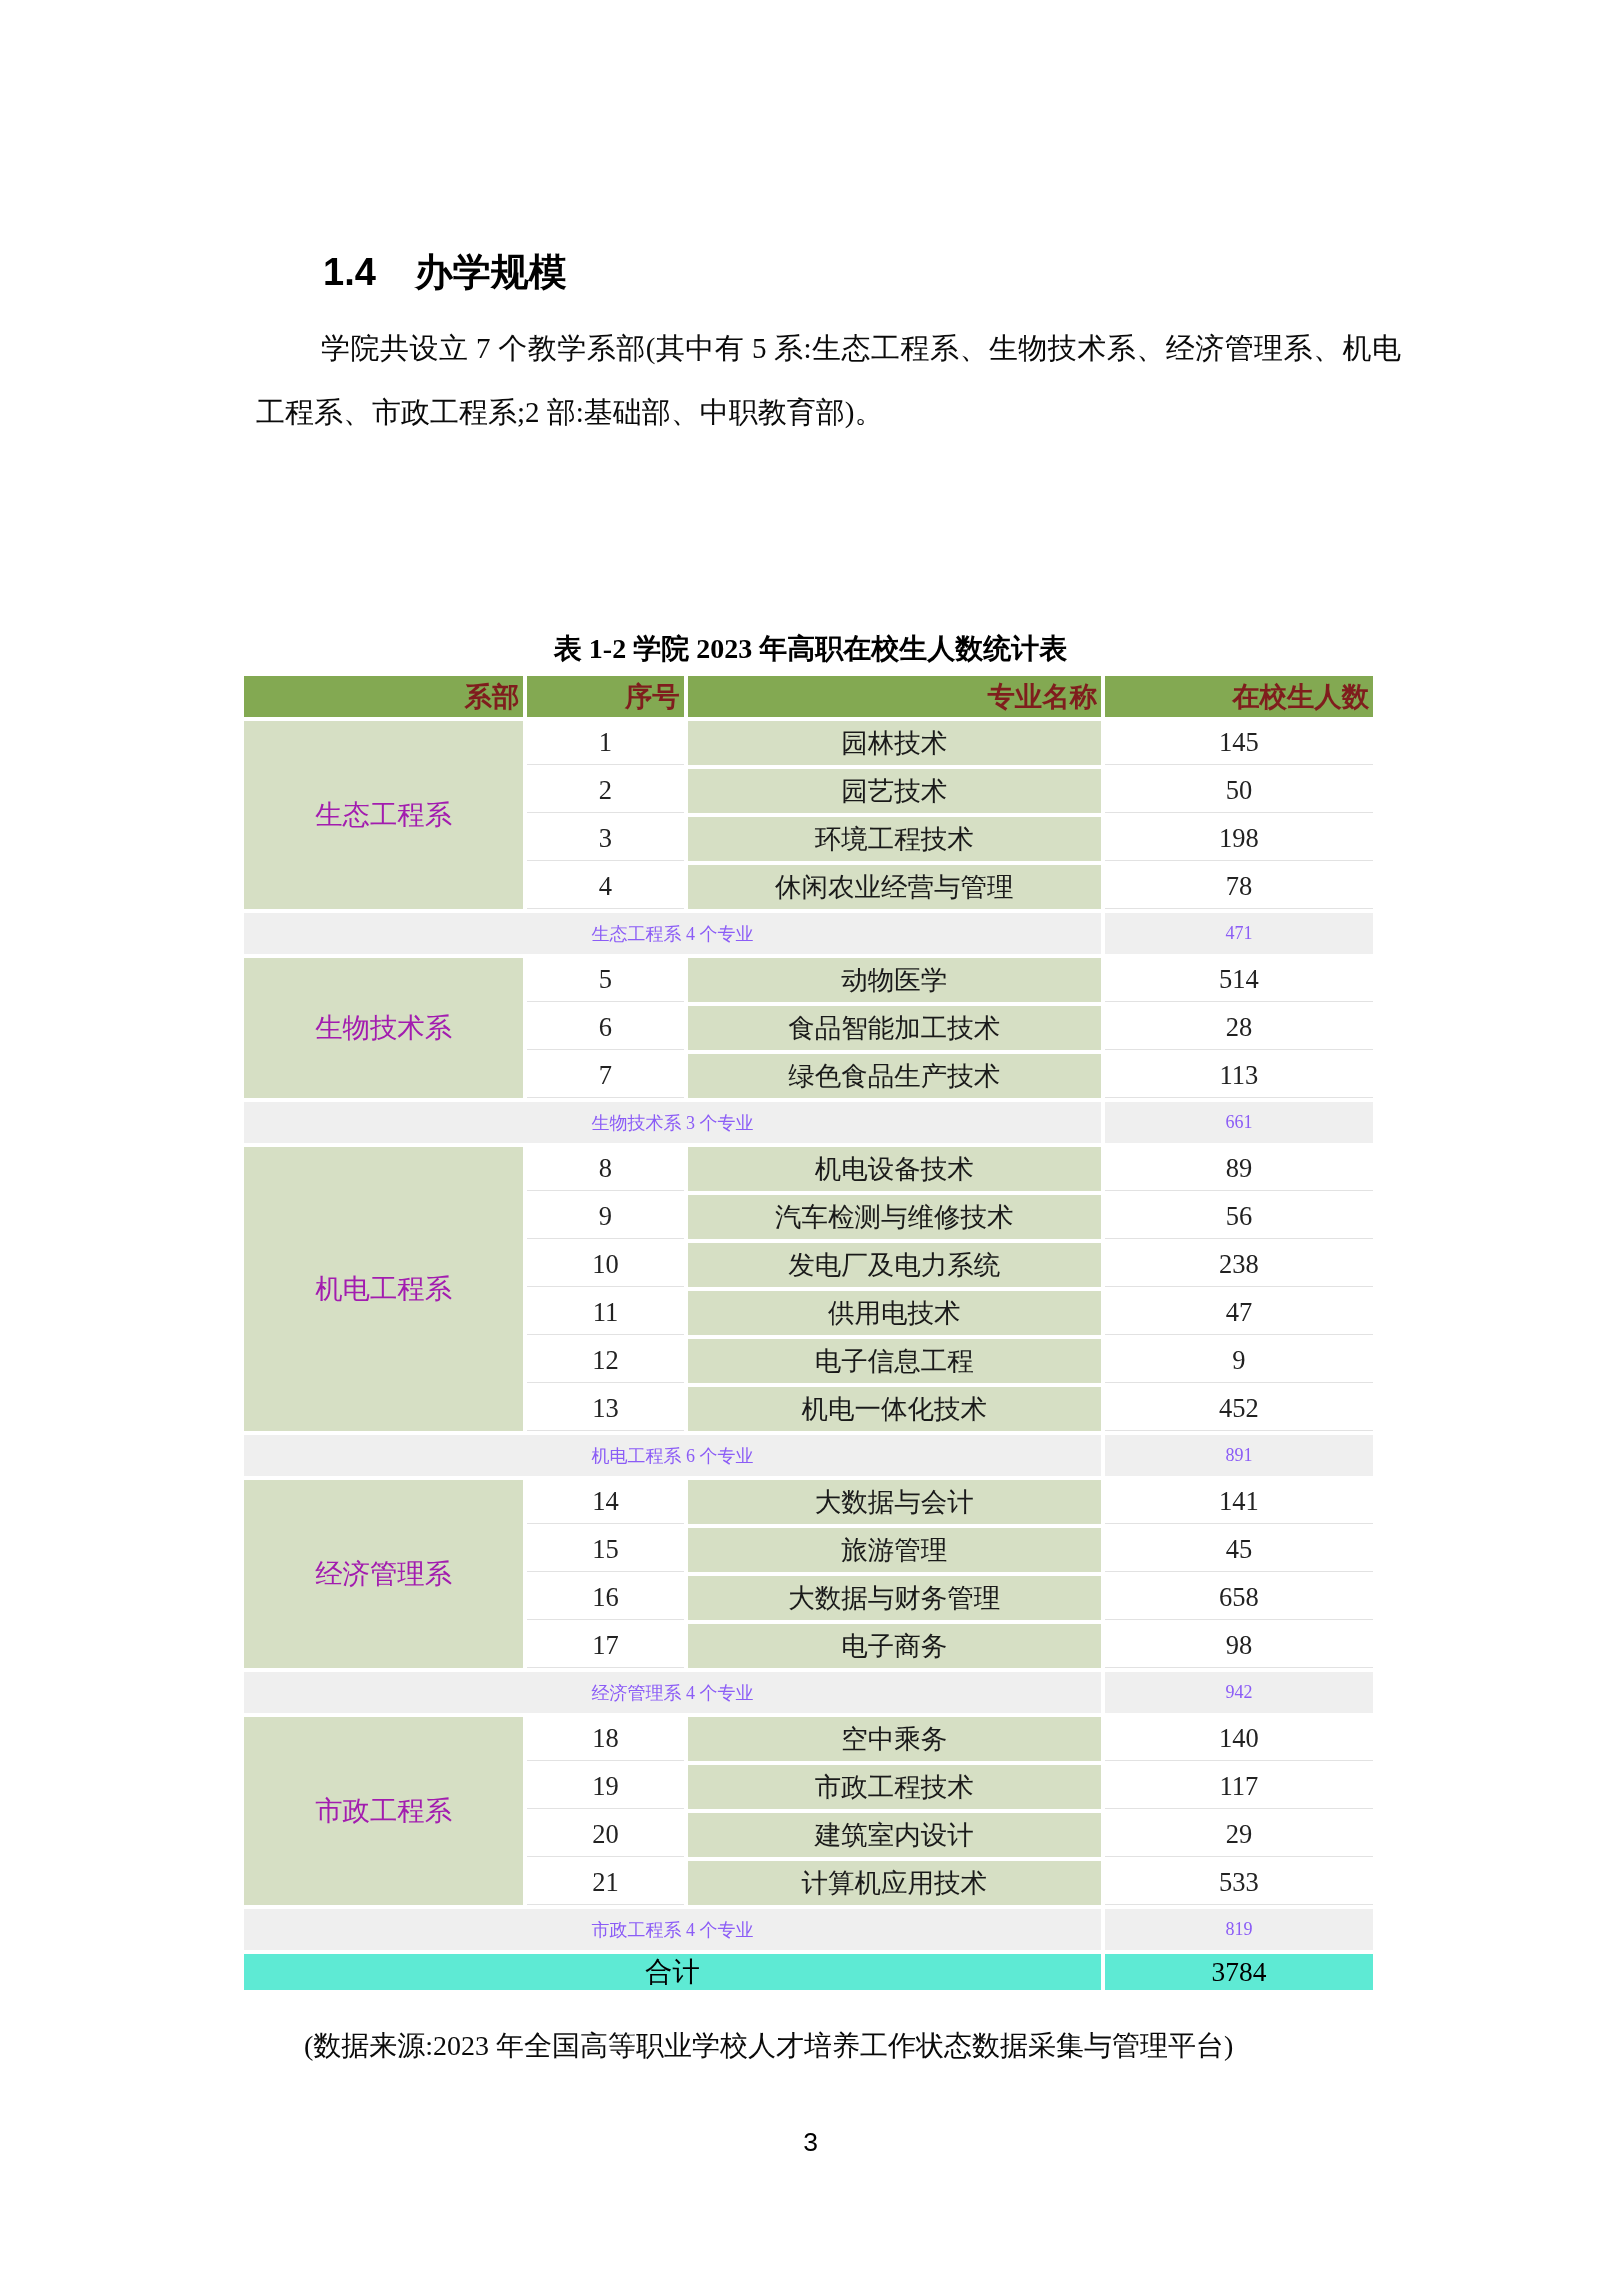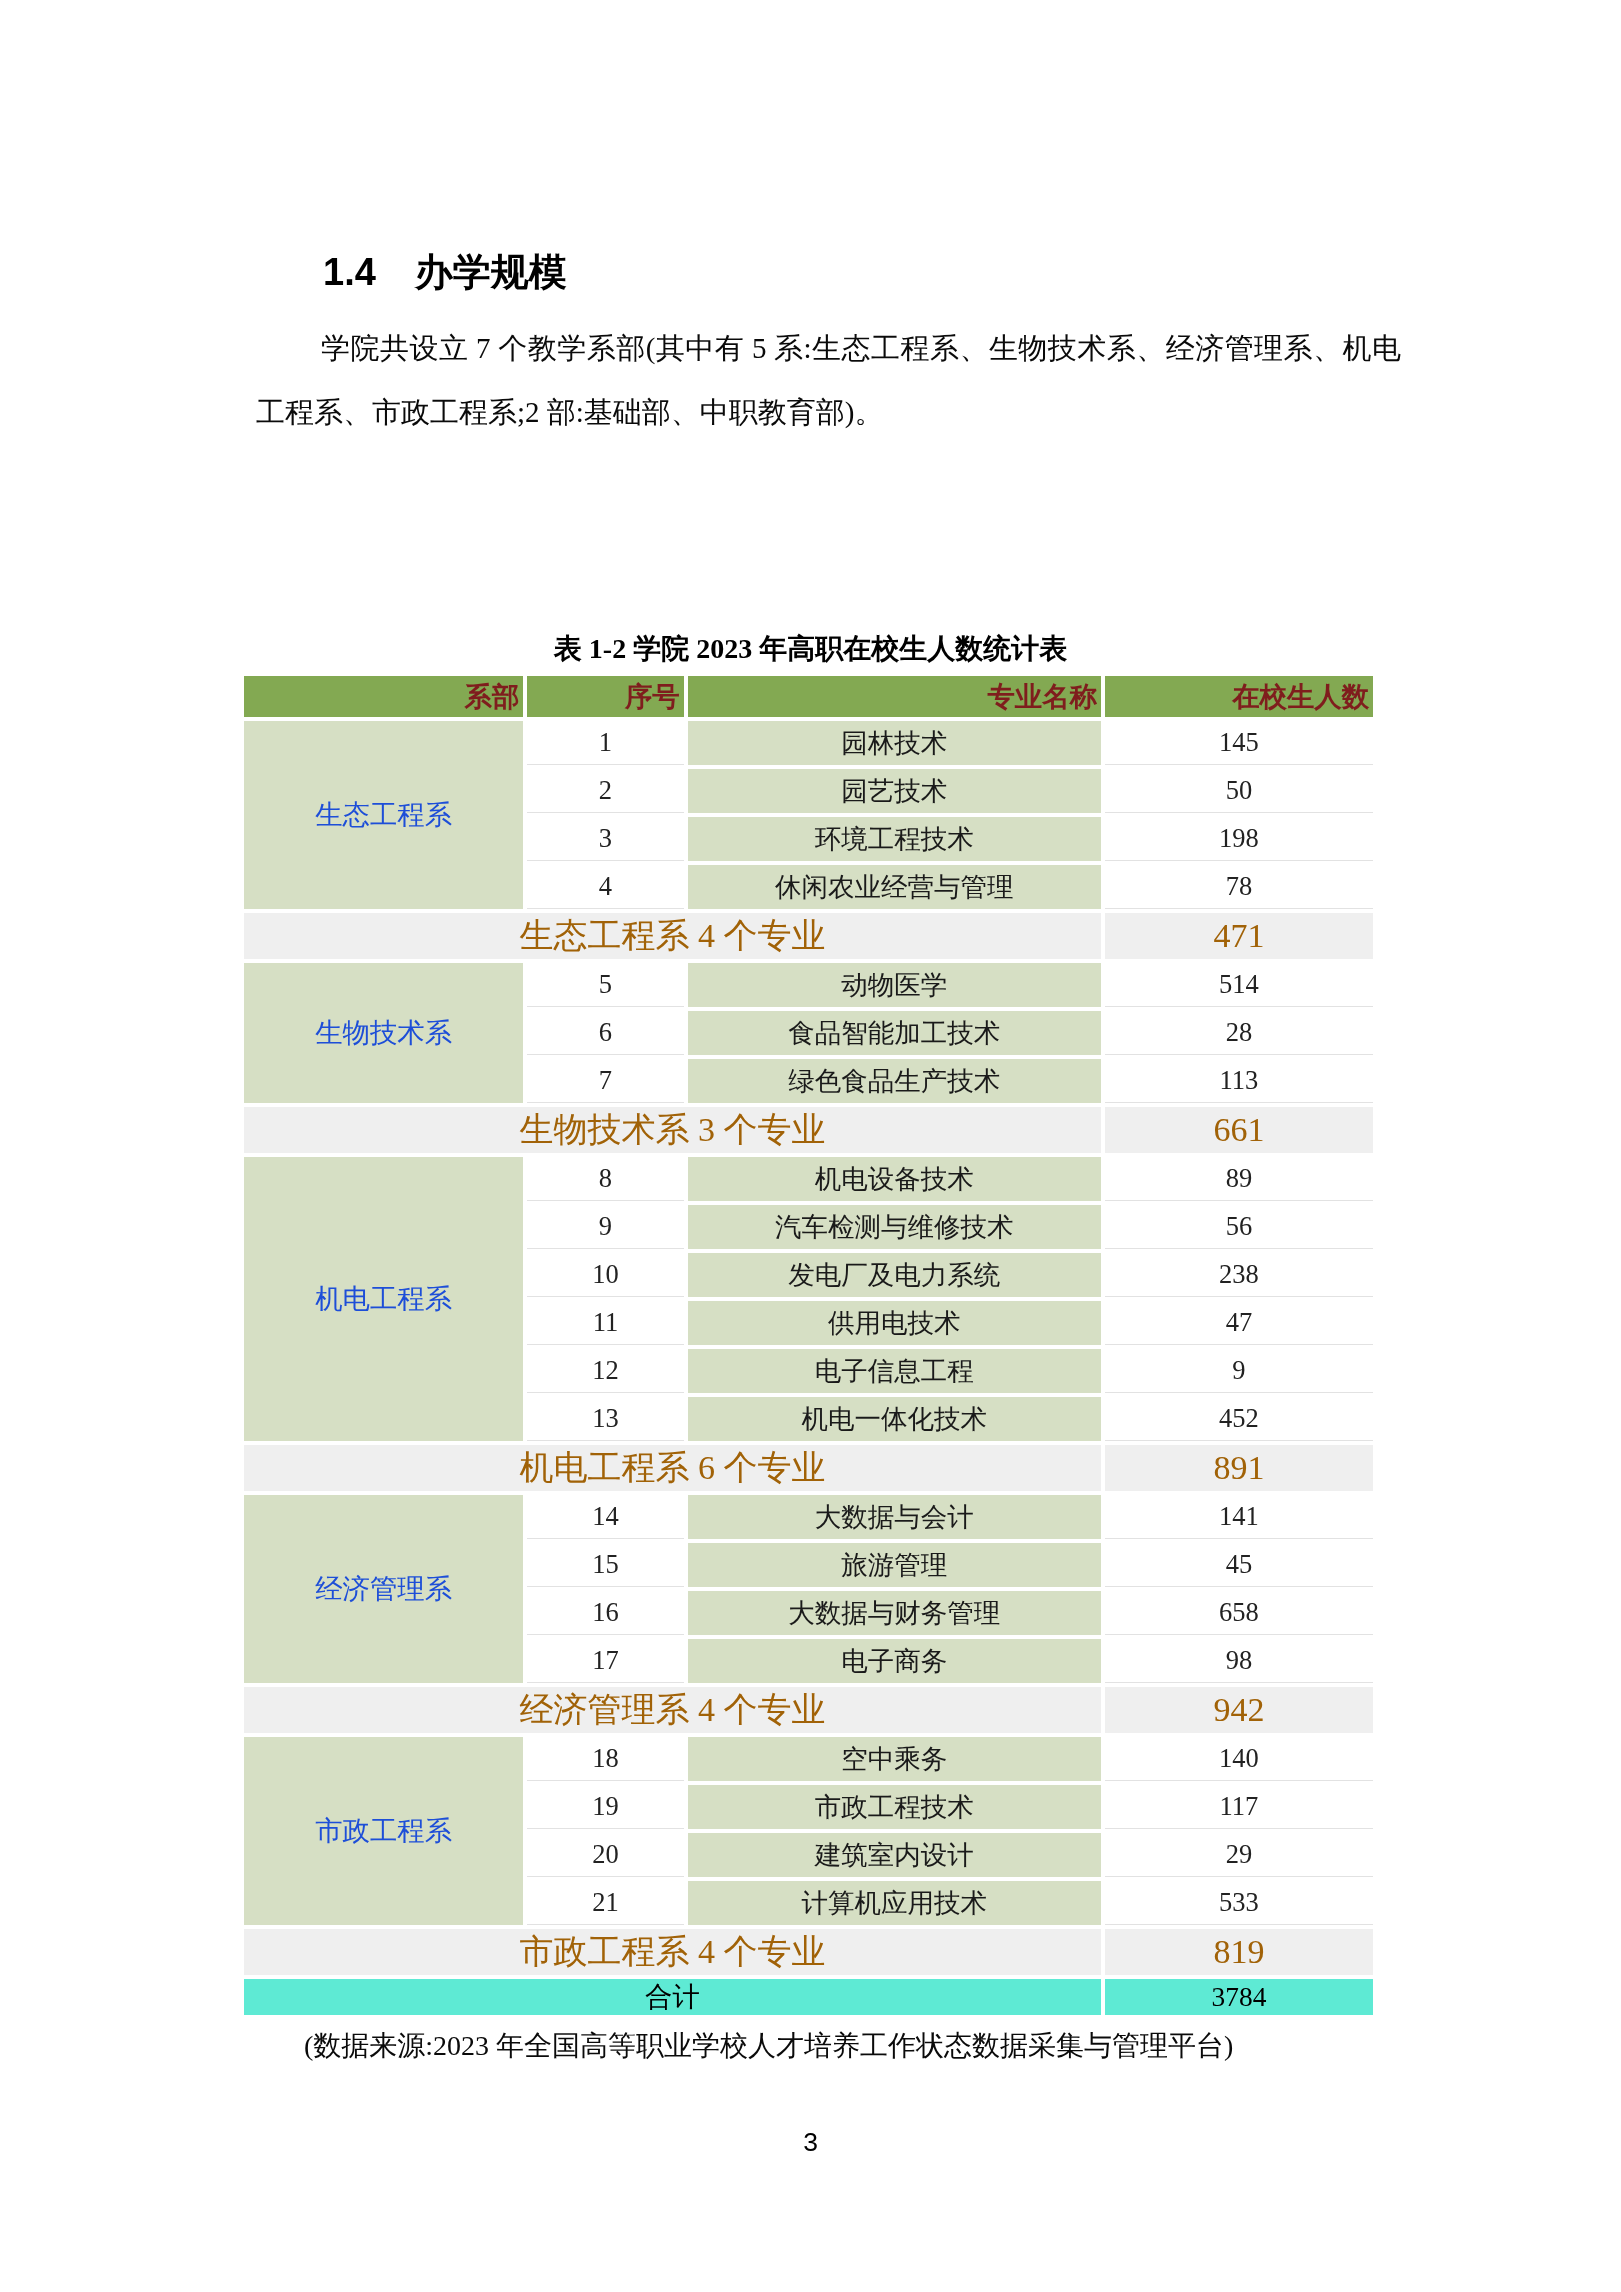--- a/index.html
+++ b/index.html
@@ -76,40 +76,40 @@
     font-weight: bold;
     font-size: 27.4px;
     height: 41px;
     color: #7f1d1d;
     text-align: right;
   }
   .dept-cell {
     background: #D6DFC4;
     font-weight: bold;
     font-size: 27.4px;
-    color: #1d4ed8;
+    color: #a21caf;
     margin-left: 33px;
   }
   .no-cell, .count-cell {
     background: #ffffff;
     height: 43px;
     border-bottom: 1px solid #E2E2E2;
     color: #222222;
   }
   .major-cell {
     background: #D6DFC4;
     height: 43px;
     color: #1a1a1a;
   }
   .subtotal-label, .subtotal-value {
     background: #EFEFEF;
     font-weight: bold;
-    font-size: 34px;
+    font-size: 18px;
     height: 41px;
-    color: #a16207;
+    color: #8b5cf6;
   }
   .total-label, .total-value {
     background: #5eead4;
     font-weight: bold;
     font-size: 27.4px;
     height: 30px;
     color: #000000;
   }
   .footnote {
     position: absolute;

